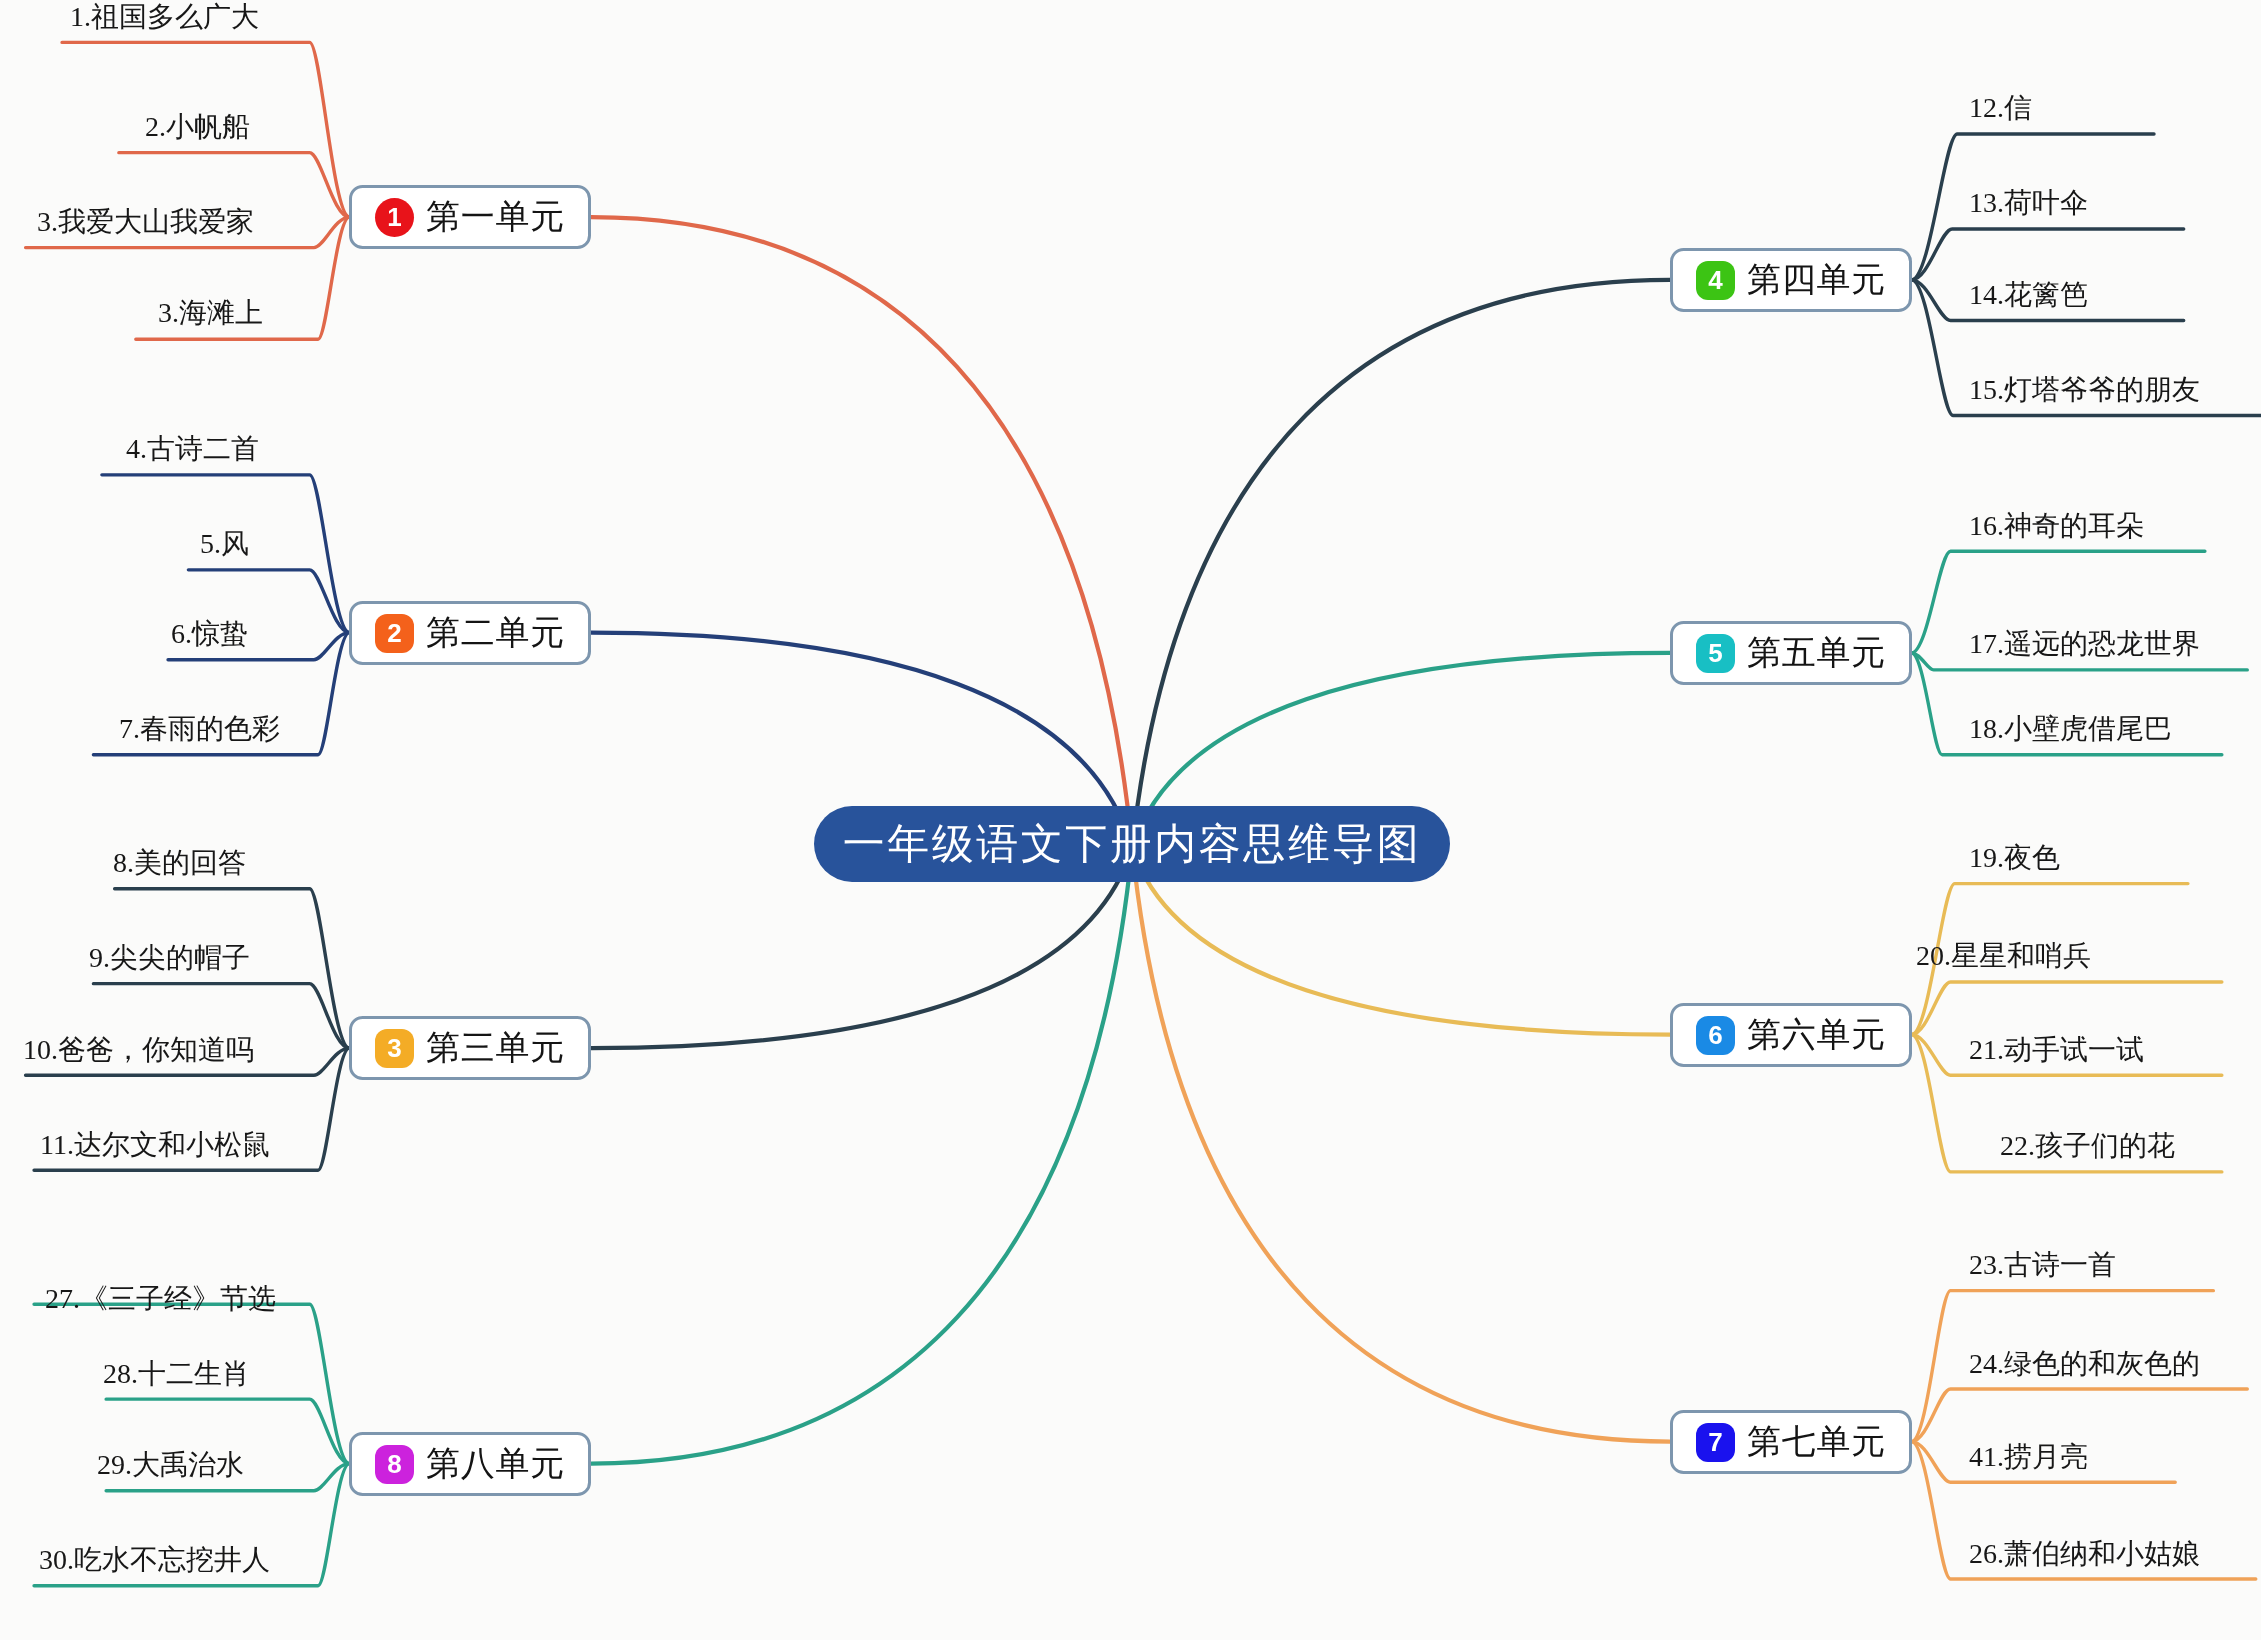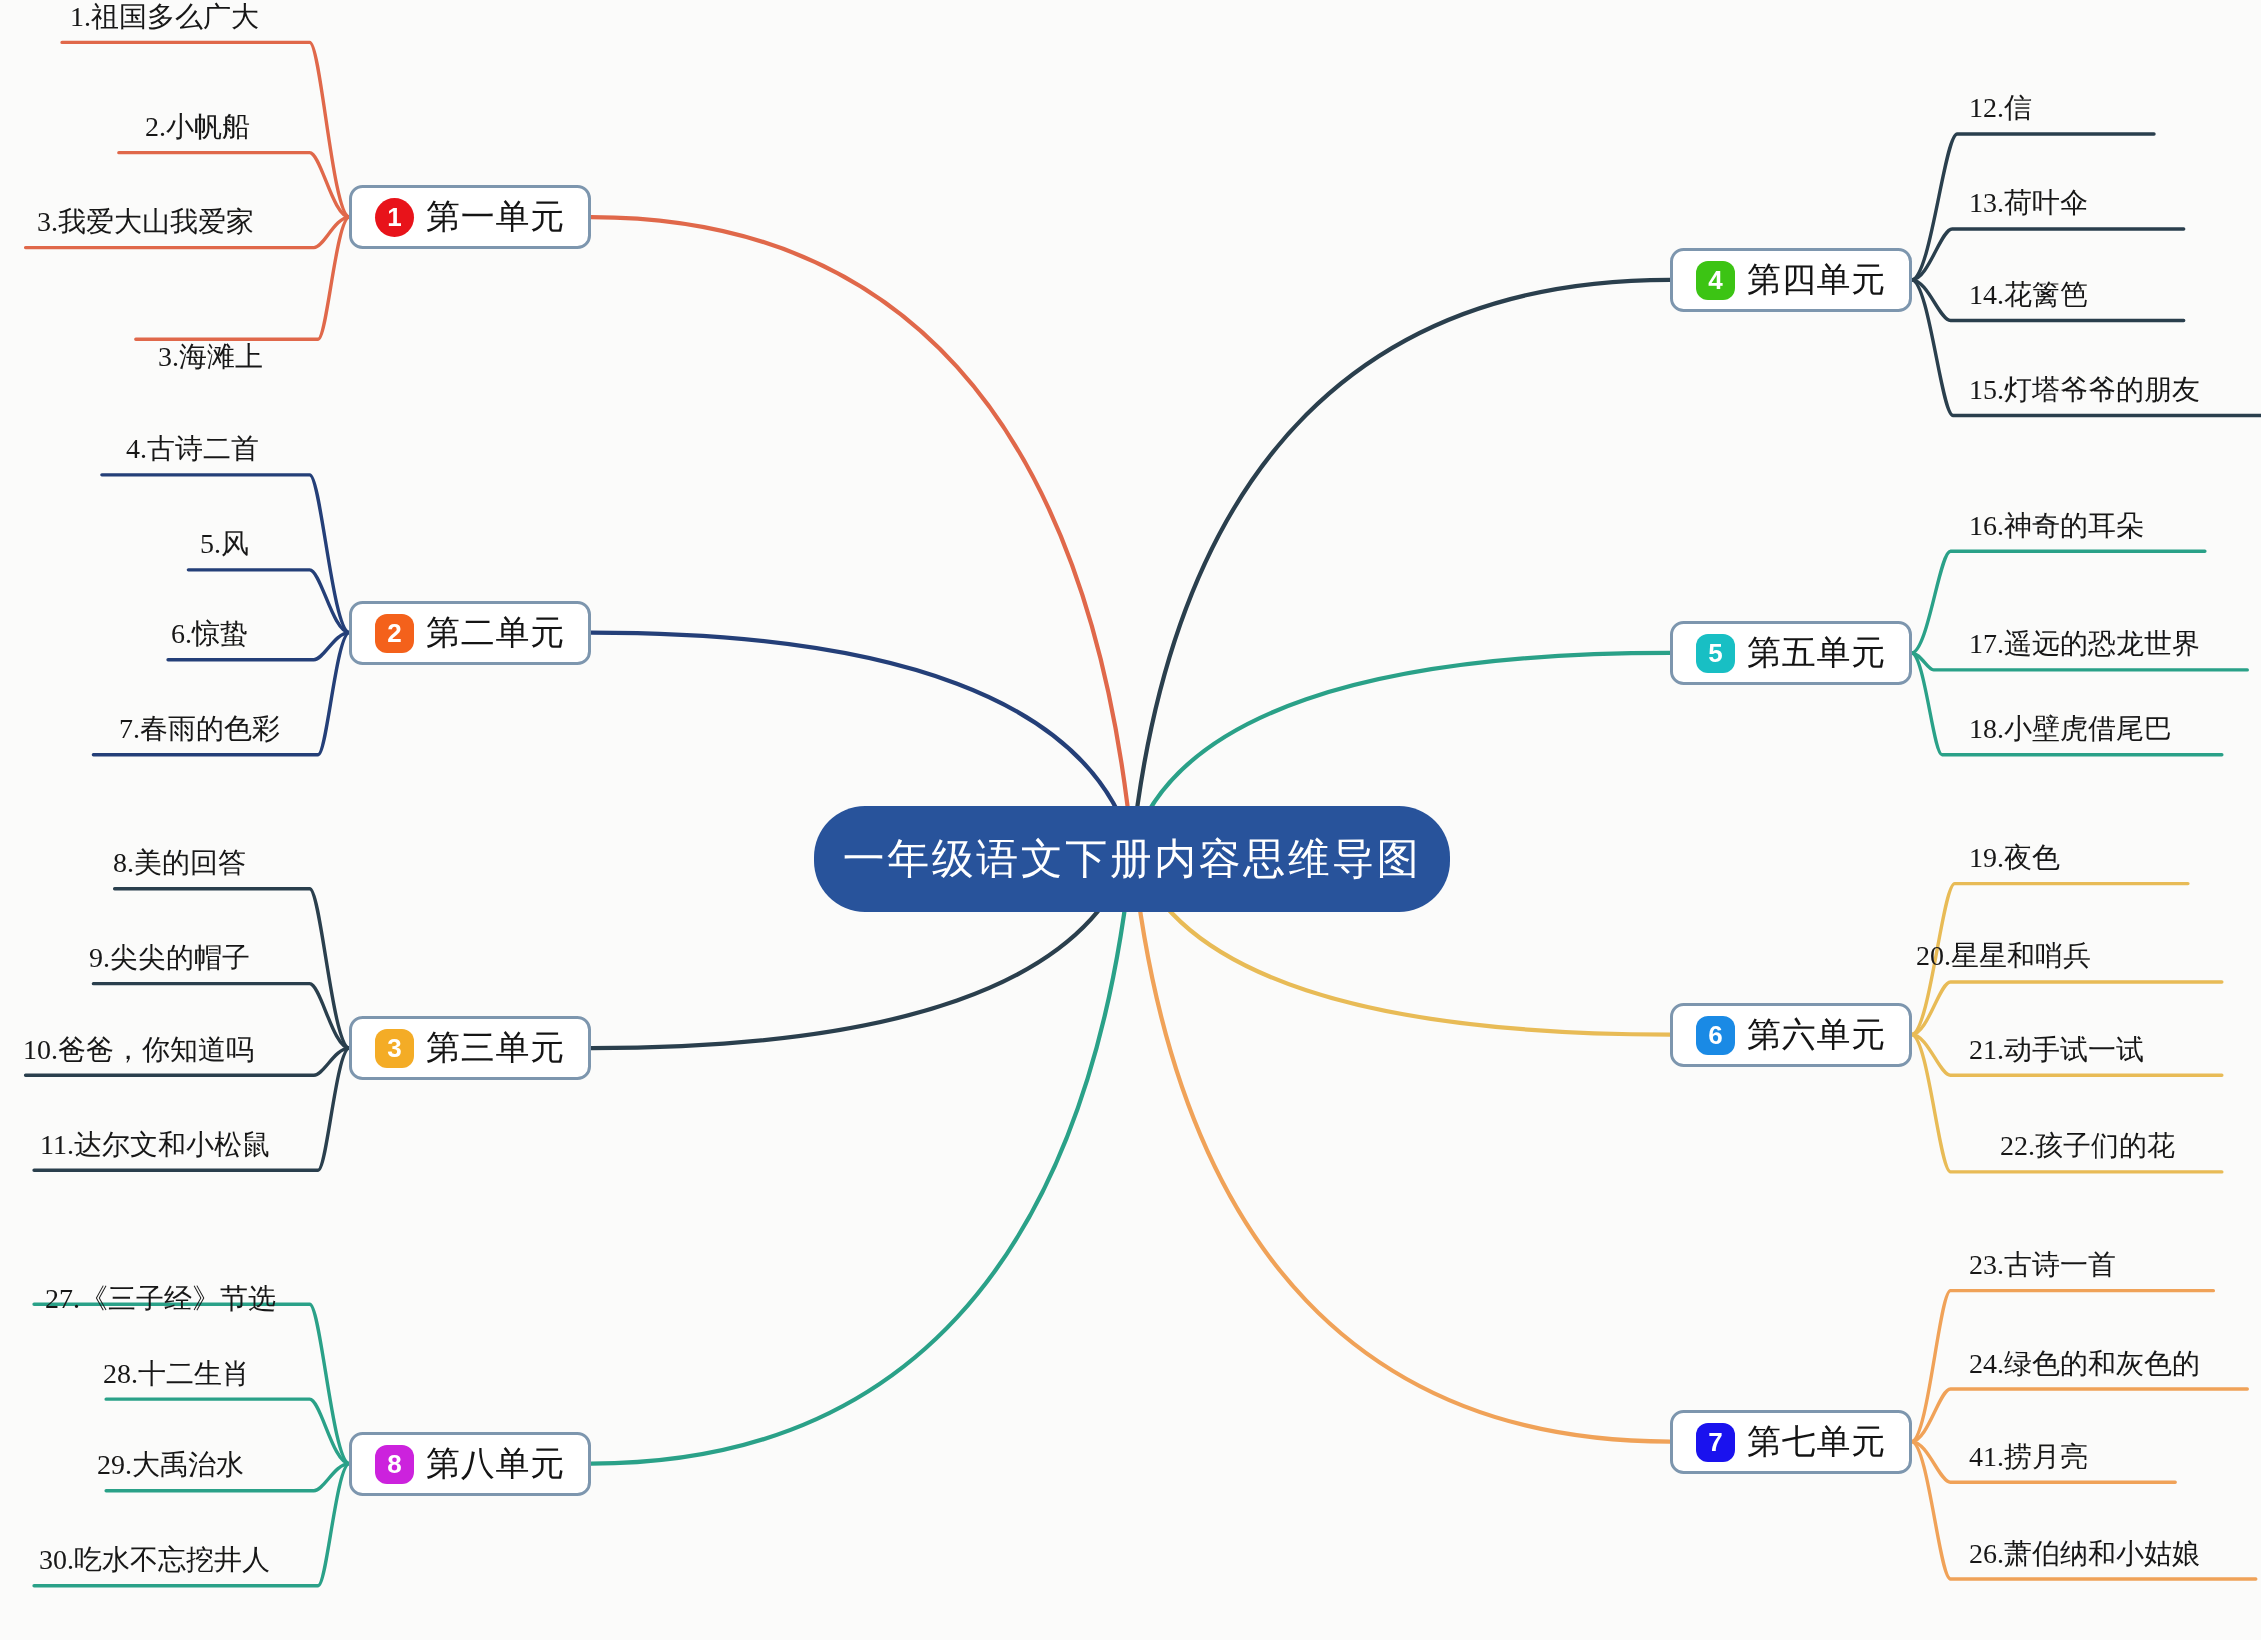--- a/index.html
+++ b/index.html
@@ -110,21 +110,21 @@
   </svg>
 
 <div id="overlay">
     <div class="node-box" style="left: 349px; top: 185px; width: 242px; border-color: rgb(125, 150, 174); background: rgb(255, 255, 255);">
       <span class="badge circle" style="background: rgb(232, 19, 26);">1</span>
       <span class="node-label">第一单元</span>
     </div>
     <div class="leaf l" style="left: 259px; top: 36px;">1.祖国多么广大</div>
     <div class="leaf l" style="left: 250px; top: 146px;">2.小帆船</div>
     <div class="leaf l" style="left: 254px; top: 241px;">3.我爱大山我爱家</div>
-    <div class="leaf l" style="left: 263px; top: 332px; margin-top: 44px;">3.海滩上</div>
+    <div class="leaf l" style="left: 263px; top: 332px;">3.海滩上</div>
     <div class="node-box" style="left: 349px; top: 601px; width: 242px; border-color: rgb(125, 150, 174); background: rgb(255, 255, 255);">
       <span class="badge" style="background: rgb(244, 97, 27);">2</span>
       <span class="node-label">第二单元</span>
     </div>
     <div class="leaf l" style="left: 259px; top: 468px;">4.古诗二首</div>
     <div class="leaf l" style="left: 249px; top: 563px;">5.风</div>
     <div class="leaf l" style="left: 248px; top: 653px;">6.惊蛰</div>
     <div class="leaf l" style="left: 280px; top: 748px;">7.春雨的色彩</div>
     <div class="node-box" style="left: 349px; top: 1016px; width: 242px; border-color: rgb(125, 150, 174); background: rgb(255, 255, 255);">
       <span class="badge" style="background: rgb(244, 172, 38);">3</span>
@@ -168,16 +168,16 @@
     <div class="node-box" style="left: 1670px; top: 1410px; width: 242px; border-color: rgb(125, 150, 174); background: rgb(255, 255, 255);">
       <span class="badge" style="background: rgb(26, 18, 238);">7</span>
       <span class="node-label">第七单元</span>
     </div>
     <div class="leaf r" style="left: 1969px; top: 1284px;">23.古诗一首</div>
     <div class="leaf r" style="left: 1969px; top: 1383px;">24.绿色的和灰色的</div>
     <div class="leaf r" style="left: 1969px; top: 1476px;">41.捞月亮</div>
     <div class="leaf r" style="left: 1969px; top: 1573px;">26.萧伯纳和小姑娘</div>
   </div>
 
-<div class="center-node" id="center-node" style="left: 814px; top: 806px; width: 636px; height: 106px; background: rgb(40, 83, 155); color: rgb(255, 255, 255);">
+<div class="center-node" id="center-node" style="left: 814px; top: 806px; width: 636px; height: 76px; background: rgb(40, 83, 155); color: rgb(255, 255, 255);">
   <span>一年级语文下册内容思维导图</span>
 </div>
 
 
 </body></html>

